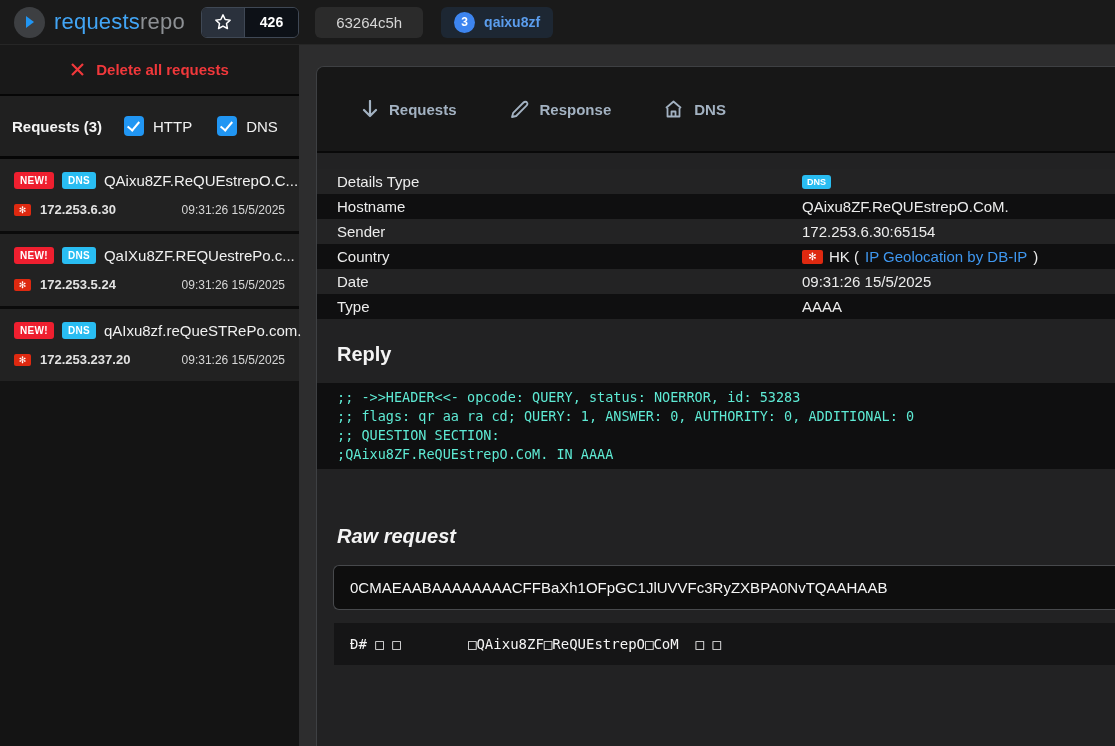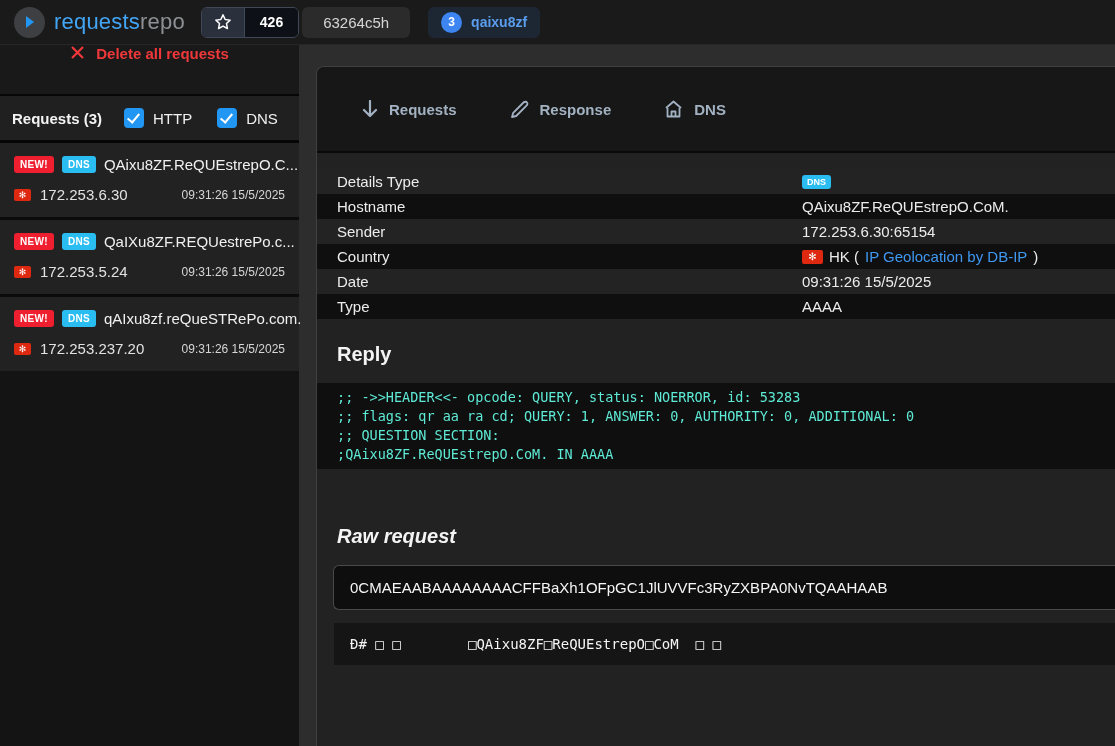--- a/index.html
+++ b/index.html
@@ -19,21 +19,21 @@
   .logo-circle {
     width:31px; height:31px; border-radius:50%; background:#3d3f42;
     display:flex; align-items:center; justify-content:center;
   }
   .brand { font-size:22px; letter-spacing:.2px; }
   .brand .b1 { color:#42a5f5; }
   .brand .b2 { color:#8d9094; }
 
   .star-widget {
     display:flex; align-items:stretch; height:31px; border:1px solid #3f4855;
-    border-radius:6px; overflow:hidden; margin-right:3px; cursor:pointer;
+    border-radius:6px; overflow:hidden; margin-right:16px; cursor:pointer;
   }
   .star-left { background:#2a313c; display:flex; align-items:center; padding:0 12px; }
   .star-right {
     background:#0d1117; display:flex; align-items:center; padding:0 15px;
     color:#fff; font-weight:bold; font-size:14px; border-left:1px solid #3f4855;
   }
 
   .subdomain-box {
     background:#2b2b2b; border-radius:6px; height:31px; display:flex; align-items:center;
     padding:0 21px; color:#d6d6d6; font-size:15px; margin-right:18px;
@@ -47,26 +47,26 @@
     font-size:12px; font-weight:bold; display:flex; align-items:center; justify-content:center;
   }
   .session-label { color:#5b9ded; font-size:14px; font-weight:bold; }
 
   
   .body-row { display:flex; height:701px; }
 
   
   .sidebar { width:299px; background:#141414; flex:none; }
   .delete-bar {
-    height:51px; background:#191919; display:flex; justify-content:center;
+    height:51px; background:#191919; display:flex; align-items:center; justify-content:center;
     gap:11px; border-bottom:2px solid #060606; cursor:pointer;
   }
   .delete-label { color:#f0383b; font-size:15px; font-weight:bold; }
   .filter-bar {
-    height:47px; background:#202020; display:flex; align-items:center;
+    height:63px; background:#202020; display:flex; align-items:center;
     padding:0 12px; border-bottom:3px solid #060606;
   }
   .requests-count { font-size:15px; font-weight:bold; color:#f3f3f3; }
   .checkbox {
     width:20px; height:20px; background:#2196f3; border-radius:4px; position:relative;
     cursor:pointer; flex:none;
   }
   .checkbox::after {
     content:""; position:absolute; left:6px; top:2.5px; width:5px; height:10px;
     border:solid #fff; border-width:0 2.5px 2.5px 0; transform:rotate(40deg);
@@ -84,21 +84,21 @@
   .badge-dns {
     background:#29bdf2; color:#fff; font-size:10px; font-weight:bold;
     padding:3px 6px; border-radius:3px; letter-spacing:.3px;
   }
   .req-host { font-size:15px; color:#f0f0f0; white-space:nowrap; }
   .req-row2 { display:flex; align-items:center; margin-top:13px; }
   .flag {
     width:17px; height:12px; background:#de2910; border-radius:2px; flex:none;
     color:#fff; font-size:9px; line-height:12px; text-align:center;
   }
-  .req-ip { font-size:15px; color:#e2e2e2; margin-left:9px; }
+  .req-ip { font-size:13px; color:#e2e2e2; margin-left:9px;font-weight:bold; }
   .req-date { font-size:12px; color:#d6d6d6; margin-left:auto; }
 
   
   .gap-strip { width:17px; flex:none; }
   .card {
     flex:1; margin-top:21px; background:#222223;
     border:1px solid #3e4043; border-right:0; border-bottom:0;
     border-radius:8px 0 0 0; overflow:hidden;
   }
   .tabs-bar {

